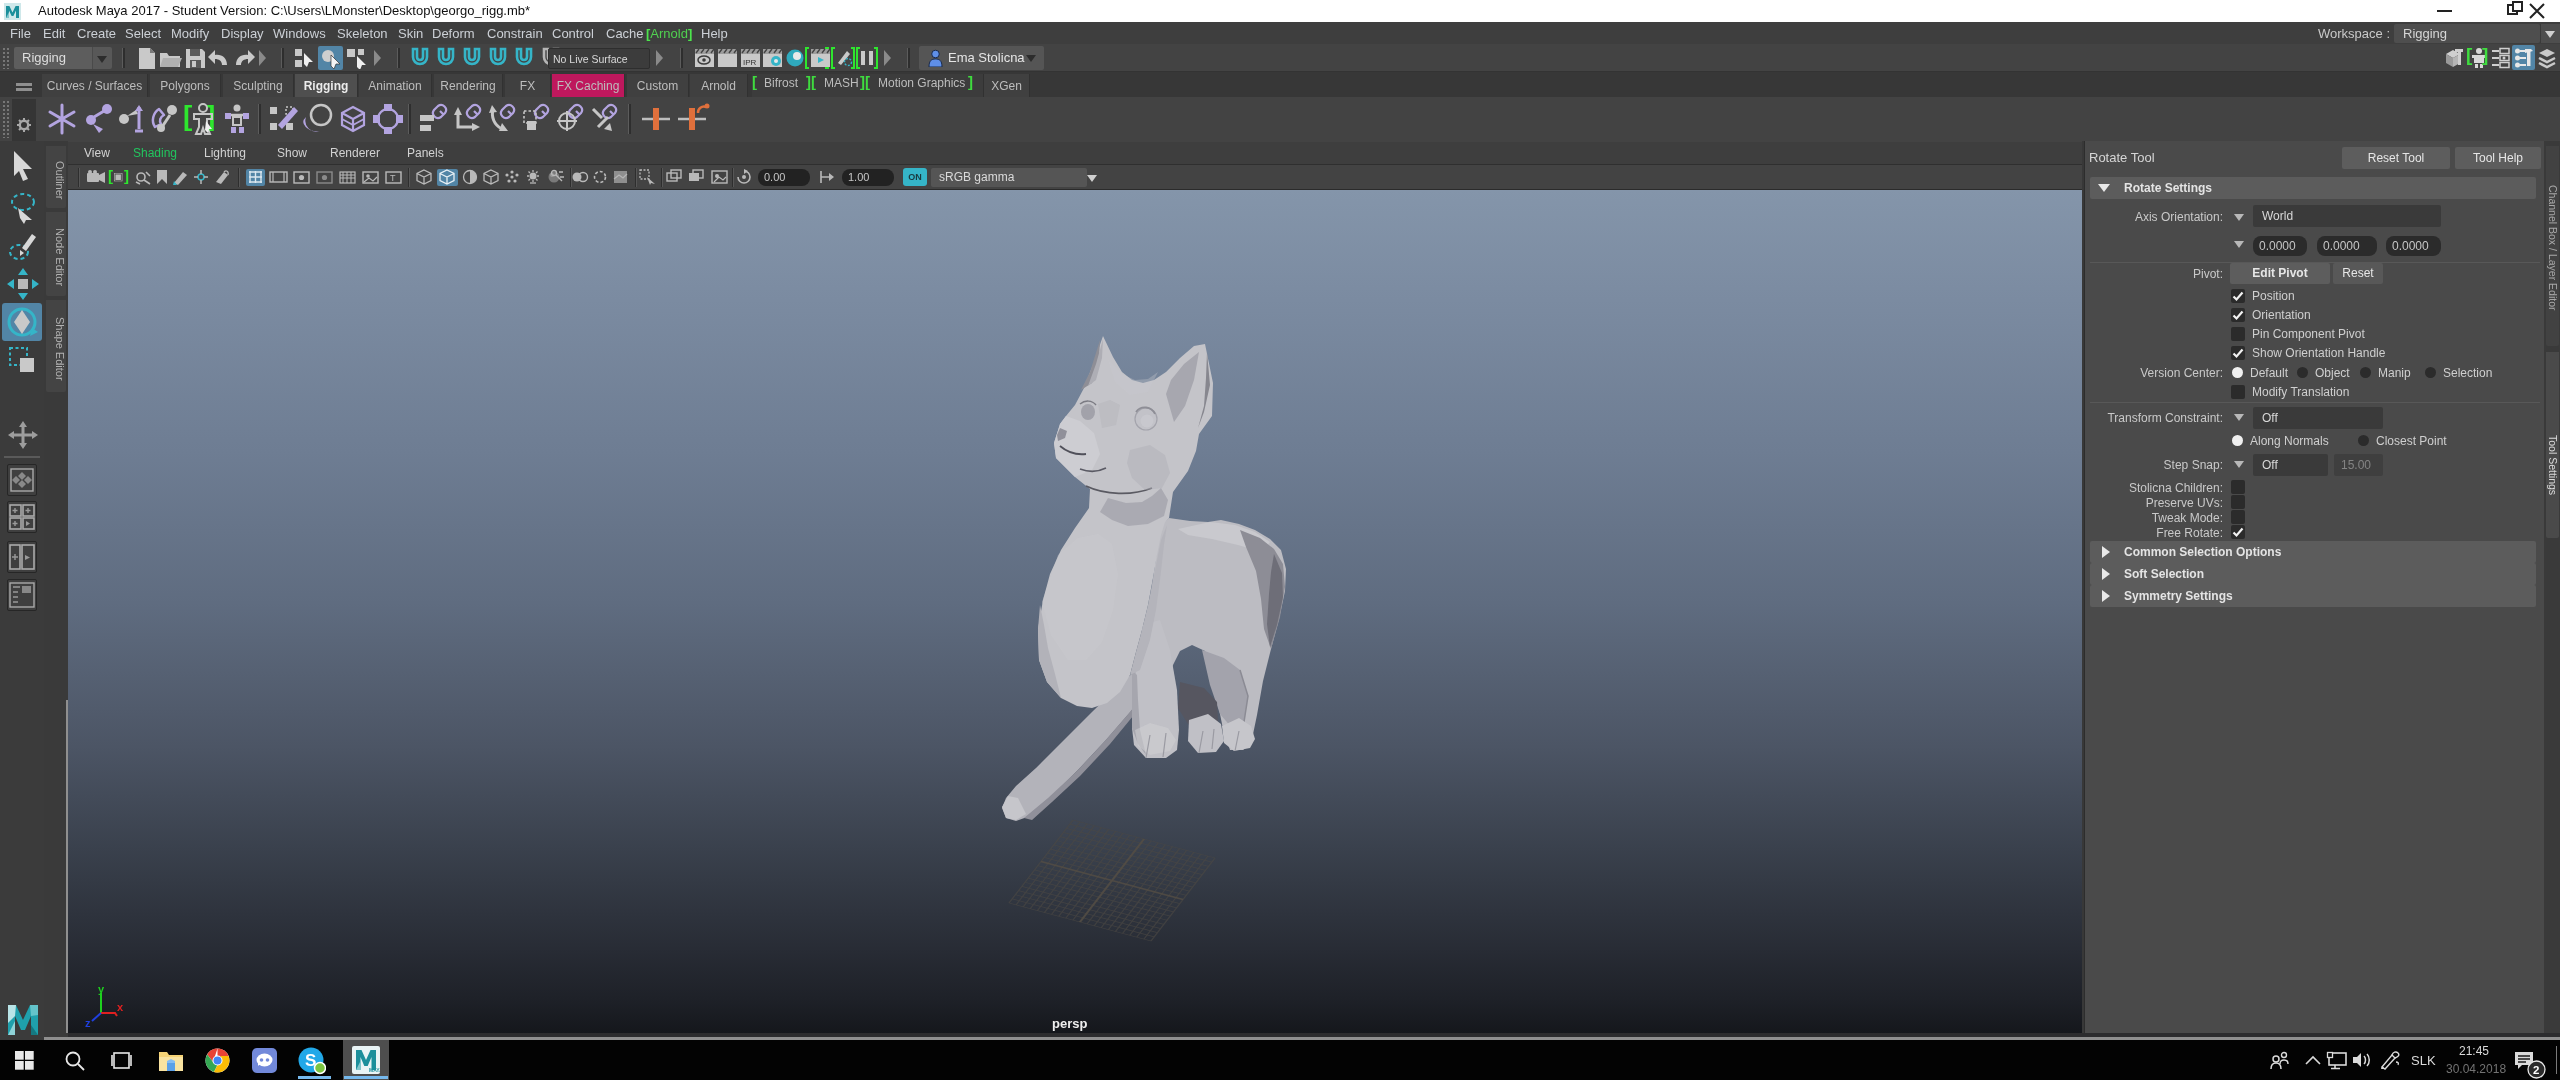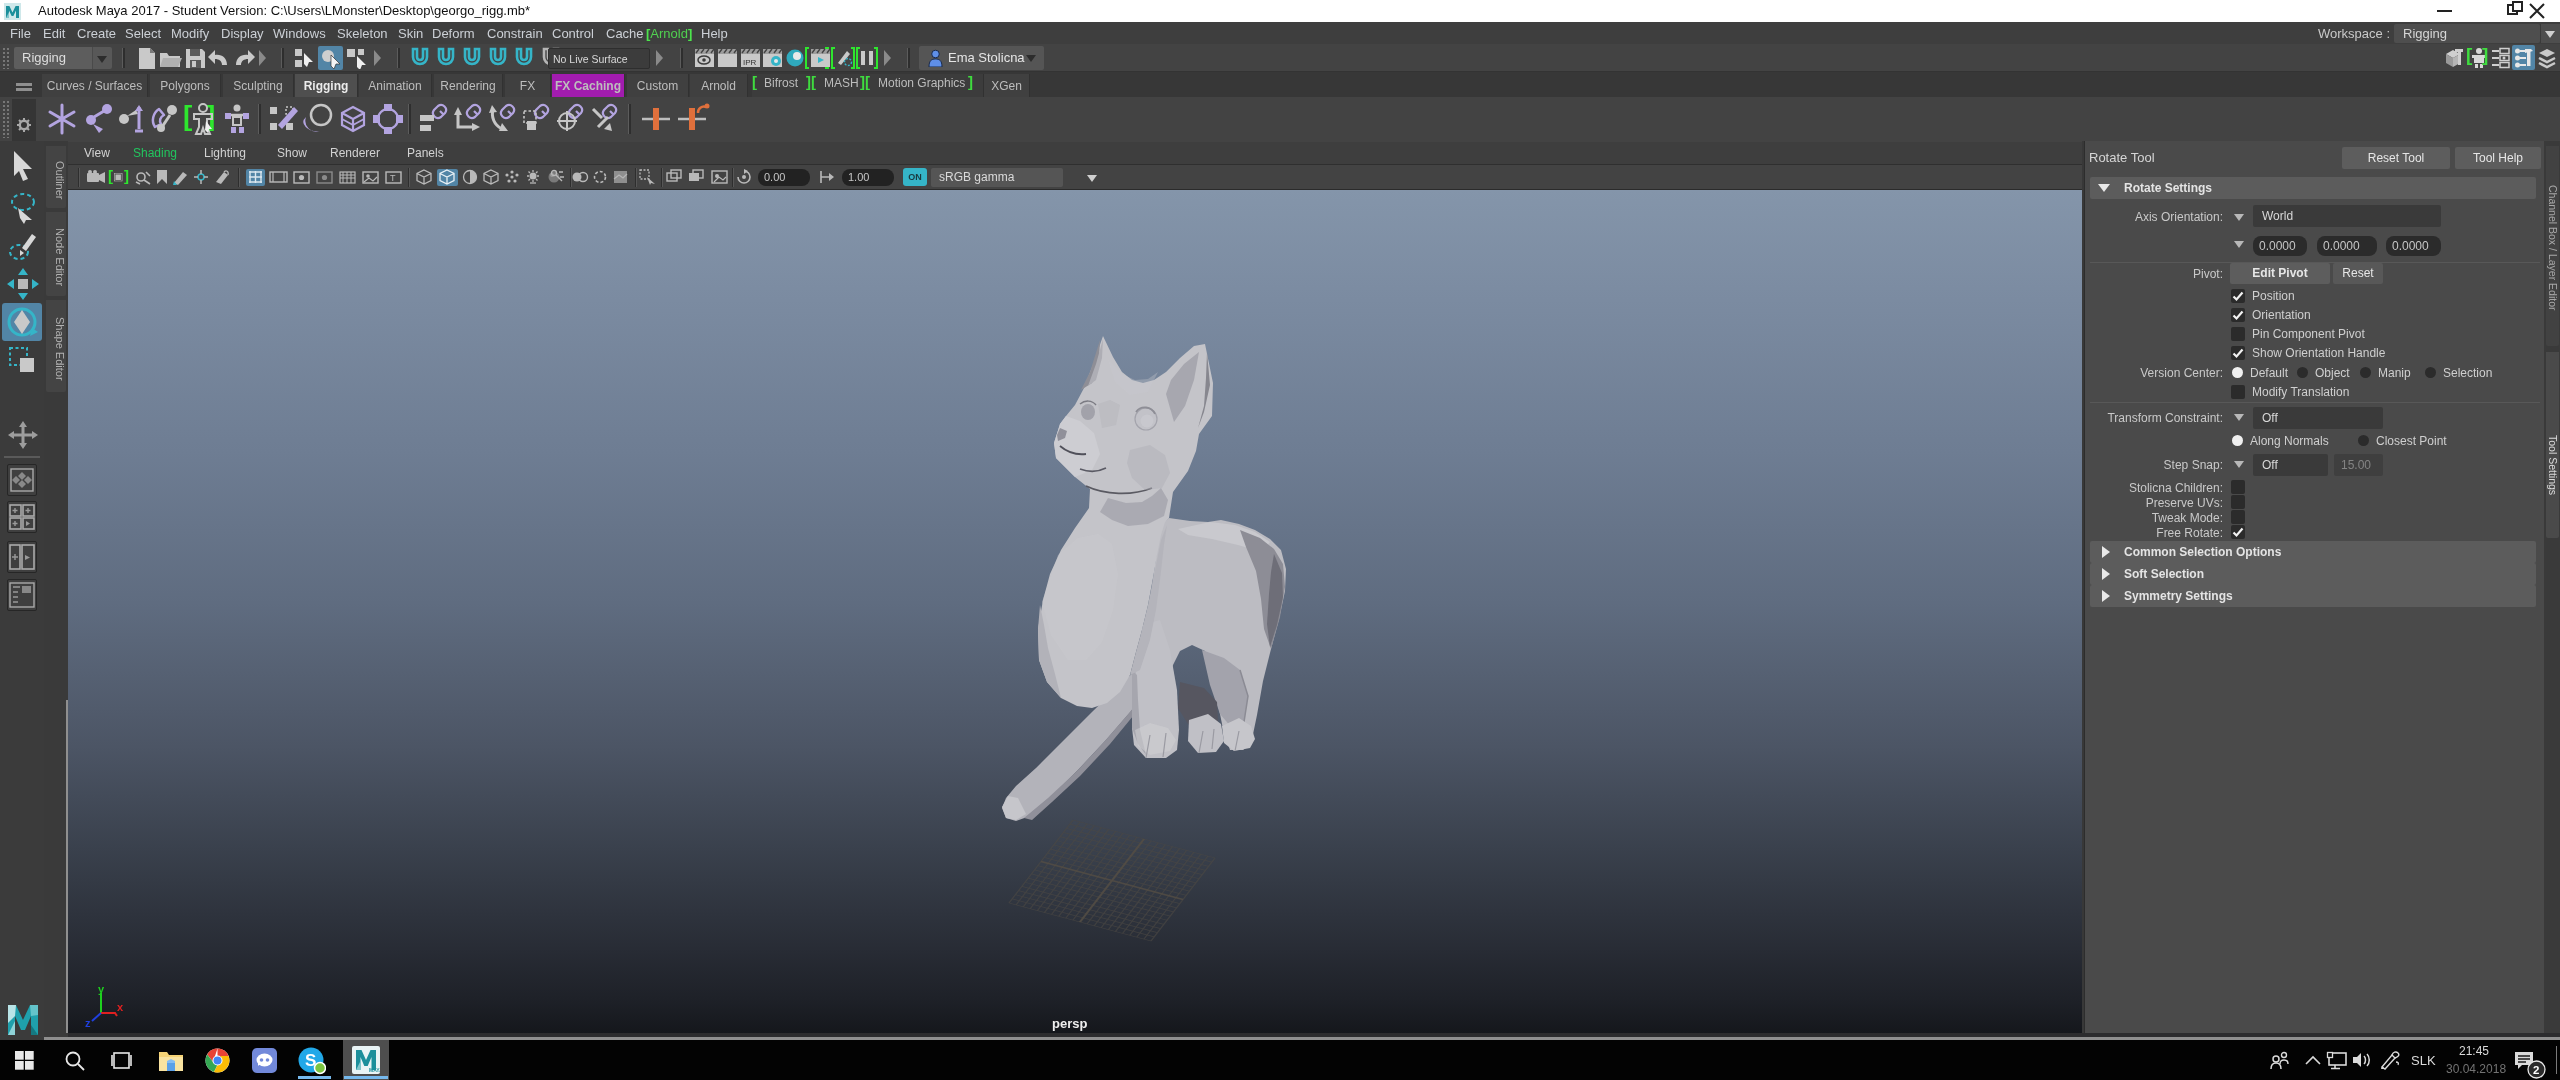--- a/index.html
+++ b/index.html
@@ -248,21 +248,21 @@
   </svg>
 <div id="shelftabs"></div>
 <div class="abs" style="left:16px;top:83px;width:16px;height:3px;background:#8f8f8f;box-shadow:0 5px 0 #8f8f8f"></div>
 <div class="shtab" style="left:42px;width:106px;background:#404040;color:#bdbdbd;font-weight:normal">Curves / Surfaces</div>
 <div class="shtab" style="left:150px;width:71px;background:#404040;color:#bdbdbd;font-weight:normal">Polygons</div>
 <div class="shtab" style="left:223px;width:71px;background:#404040;color:#bdbdbd;font-weight:normal">Sculpting</div>
 <div class="shtab" style="left:295px;width:63px;background:#4f4f4f;color:#ececec;font-weight:bold">Rigging</div>
 <div class="shtab" style="left:359px;width:73px;background:#404040;color:#bdbdbd;font-weight:normal">Animation</div>
 <div class="shtab" style="left:434px;width:69px;background:#404040;color:#bdbdbd;font-weight:normal">Rendering</div>
 <div class="shtab" style="left:505px;width:46px;background:#404040;color:#bdbdbd;font-weight:normal">FX</div>
-<div class="shtab" style="left:552px;width:73px;background:#a21caf;color:#bdbdbd;font-weight:bold">FX Caching</div>
+<div class="shtab" style="left:552px;width:73px;background:#be185d;color:#bdbdbd;font-weight:normal">FX Caching</div>
 <div class="shtab" style="left:627px;width:62px;background:#404040;color:#bdbdbd;font-weight:normal">Custom</div>
 <div class="shtab" style="left:690px;width:58px;background:#404040;color:#bdbdbd;font-weight:normal">Arnold</div>
 <div class="shtab" style="left:752px;width:232px;background:#3c3c3c;color:#bdbdbd"></div>
 <div class="txt" style="left:752px;top:73px;font-size:15px;font-weight:bold;color:#3fdc3f">[</div>
 <div class="txt" style="left:764px;top:76px;font-size:12px;color:#bdbdbd">Bifrost</div>
 <div class="txt" style="left:806px;top:73px;font-size:15px;font-weight:bold;color:#3fdc3f">][</div>
 <div class="txt" style="left:824px;top:76px;font-size:12px;color:#bdbdbd">MASH</div>
 <div class="txt" style="left:860px;top:73px;font-size:15px;font-weight:bold;color:#3fdc3f">][</div>
 <div class="txt" style="left:878px;top:76px;font-size:12px;color:#bdbdbd">Motion Graphics</div>
 <div class="txt" style="left:968px;top:73px;font-size:15px;font-weight:bold;color:#3fdc3f">]</div>
@@ -584,21 +584,21 @@
       <path d="M8,0 L12,2 L8,5 Z" fill="#b9b9b9"></path>
       <circle cx="8" cy="8" r="2" fill="#b9b9b9"></circle>
     </svg></div>
 <div class="nfld" style="left:758px;top:169px;width:52px;height:17px;line-height:17px;font-size:11px;background:#222">0.00</div>
 <div class="abs" style="left:819px;top:169px;width:17px;height:17px;"><svg width="17" height="16">
       <path d="M2,2 L2,14 M2,8 L13,8" stroke="#b9b9b9" stroke-width="1.6"></path>
       <path d="M10,4 L15,8 L10,12 Z" fill="#b9b9b9"></path>
     </svg></div>
 <div class="nfld" style="left:842px;top:169px;width:52px;height:17px;line-height:17px;font-size:11px;background:#222">1.00</div>
 <div class="abs" style="left:903px;top:168px;width:24px;height:18px;background:#35b5c8;border-radius:3px;color:#1a3a40;font-weight:bold;font-size:9px;text-align:center;line-height:18px">ON</div>
-<div class="abs" style="left:931px;top:168px;width:132px;height:19px;background:#555555;border-radius:2px;color:#dadada;font-size:12px;line-height:19px;padding-left:8px">sRGB gamma</div>
+<div class="abs" style="left:931px;top:168px;width:156px;height:19px;background:#555555;border-radius:2px;color:#dadada;font-size:12px;line-height:19px;padding-left:8px">sRGB gamma</div>
 <div class="darr" style="left:1087px;top:175px;border-top-color:#cfcfcf"></div>
 <div class="abs" style="left:68px;top:164px;width:2014px;height:1px;background:#2f2f2f"></div>
 <div class="abs" style="left:68px;top:189px;width:2014px;height:1px;background:#2b2b2b"></div>
 <div id="vp3d"></div>
 <svg class="abs" style="left:68px;top:190px" width="2014" height="843">
 <g transform="translate(941,713) matrix(64,-83,142,38,0,0)">
 <path d="M0.000,0 L0.000,1 M0,0.000 L1,0.000 M0.050,0 L0.050,1 M0,0.050 L1,0.050 M0.100,0 L0.100,1 M0,0.100 L1,0.100 M0.150,0 L0.150,1 M0,0.150 L1,0.150 M0.200,0 L0.200,1 M0,0.200 L1,0.200 M0.250,0 L0.250,1 M0,0.250 L1,0.250 M0.300,0 L0.300,1 M0,0.300 L1,0.300 M0.350,0 L0.350,1 M0,0.350 L1,0.350 M0.400,0 L0.400,1 M0,0.400 L1,0.400 M0.450,0 L0.450,1 M0,0.450 L1,0.450 M0.500,0 L0.500,1 M0,0.500 L1,0.500 M0.550,0 L0.550,1 M0,0.550 L1,0.550 M0.600,0 L0.600,1 M0,0.600 L1,0.600 M0.650,0 L0.650,1 M0,0.650 L1,0.650 M0.700,0 L0.700,1 M0,0.700 L1,0.700 M0.750,0 L0.750,1 M0,0.750 L1,0.750 M0.800,0 L0.800,1 M0,0.800 L1,0.800 M0.850,0 L0.850,1 M0,0.850 L1,0.850 M0.900,0 L0.900,1 M0,0.900 L1,0.900 M0.950,0 L0.950,1 M0,0.950 L1,0.950 M1.000,0 L1.000,1 M0,1.000 L1,1.000" stroke="#4c4843" stroke-width="0.009" fill="none" opacity="0.65"></path>
 <path d="M0.5,0 L0.5,1 M0,0.5 L1,0.5" stroke="#554f45" stroke-width="0.016" fill="none" opacity="0.7"></path>
 </g>
   </svg>

